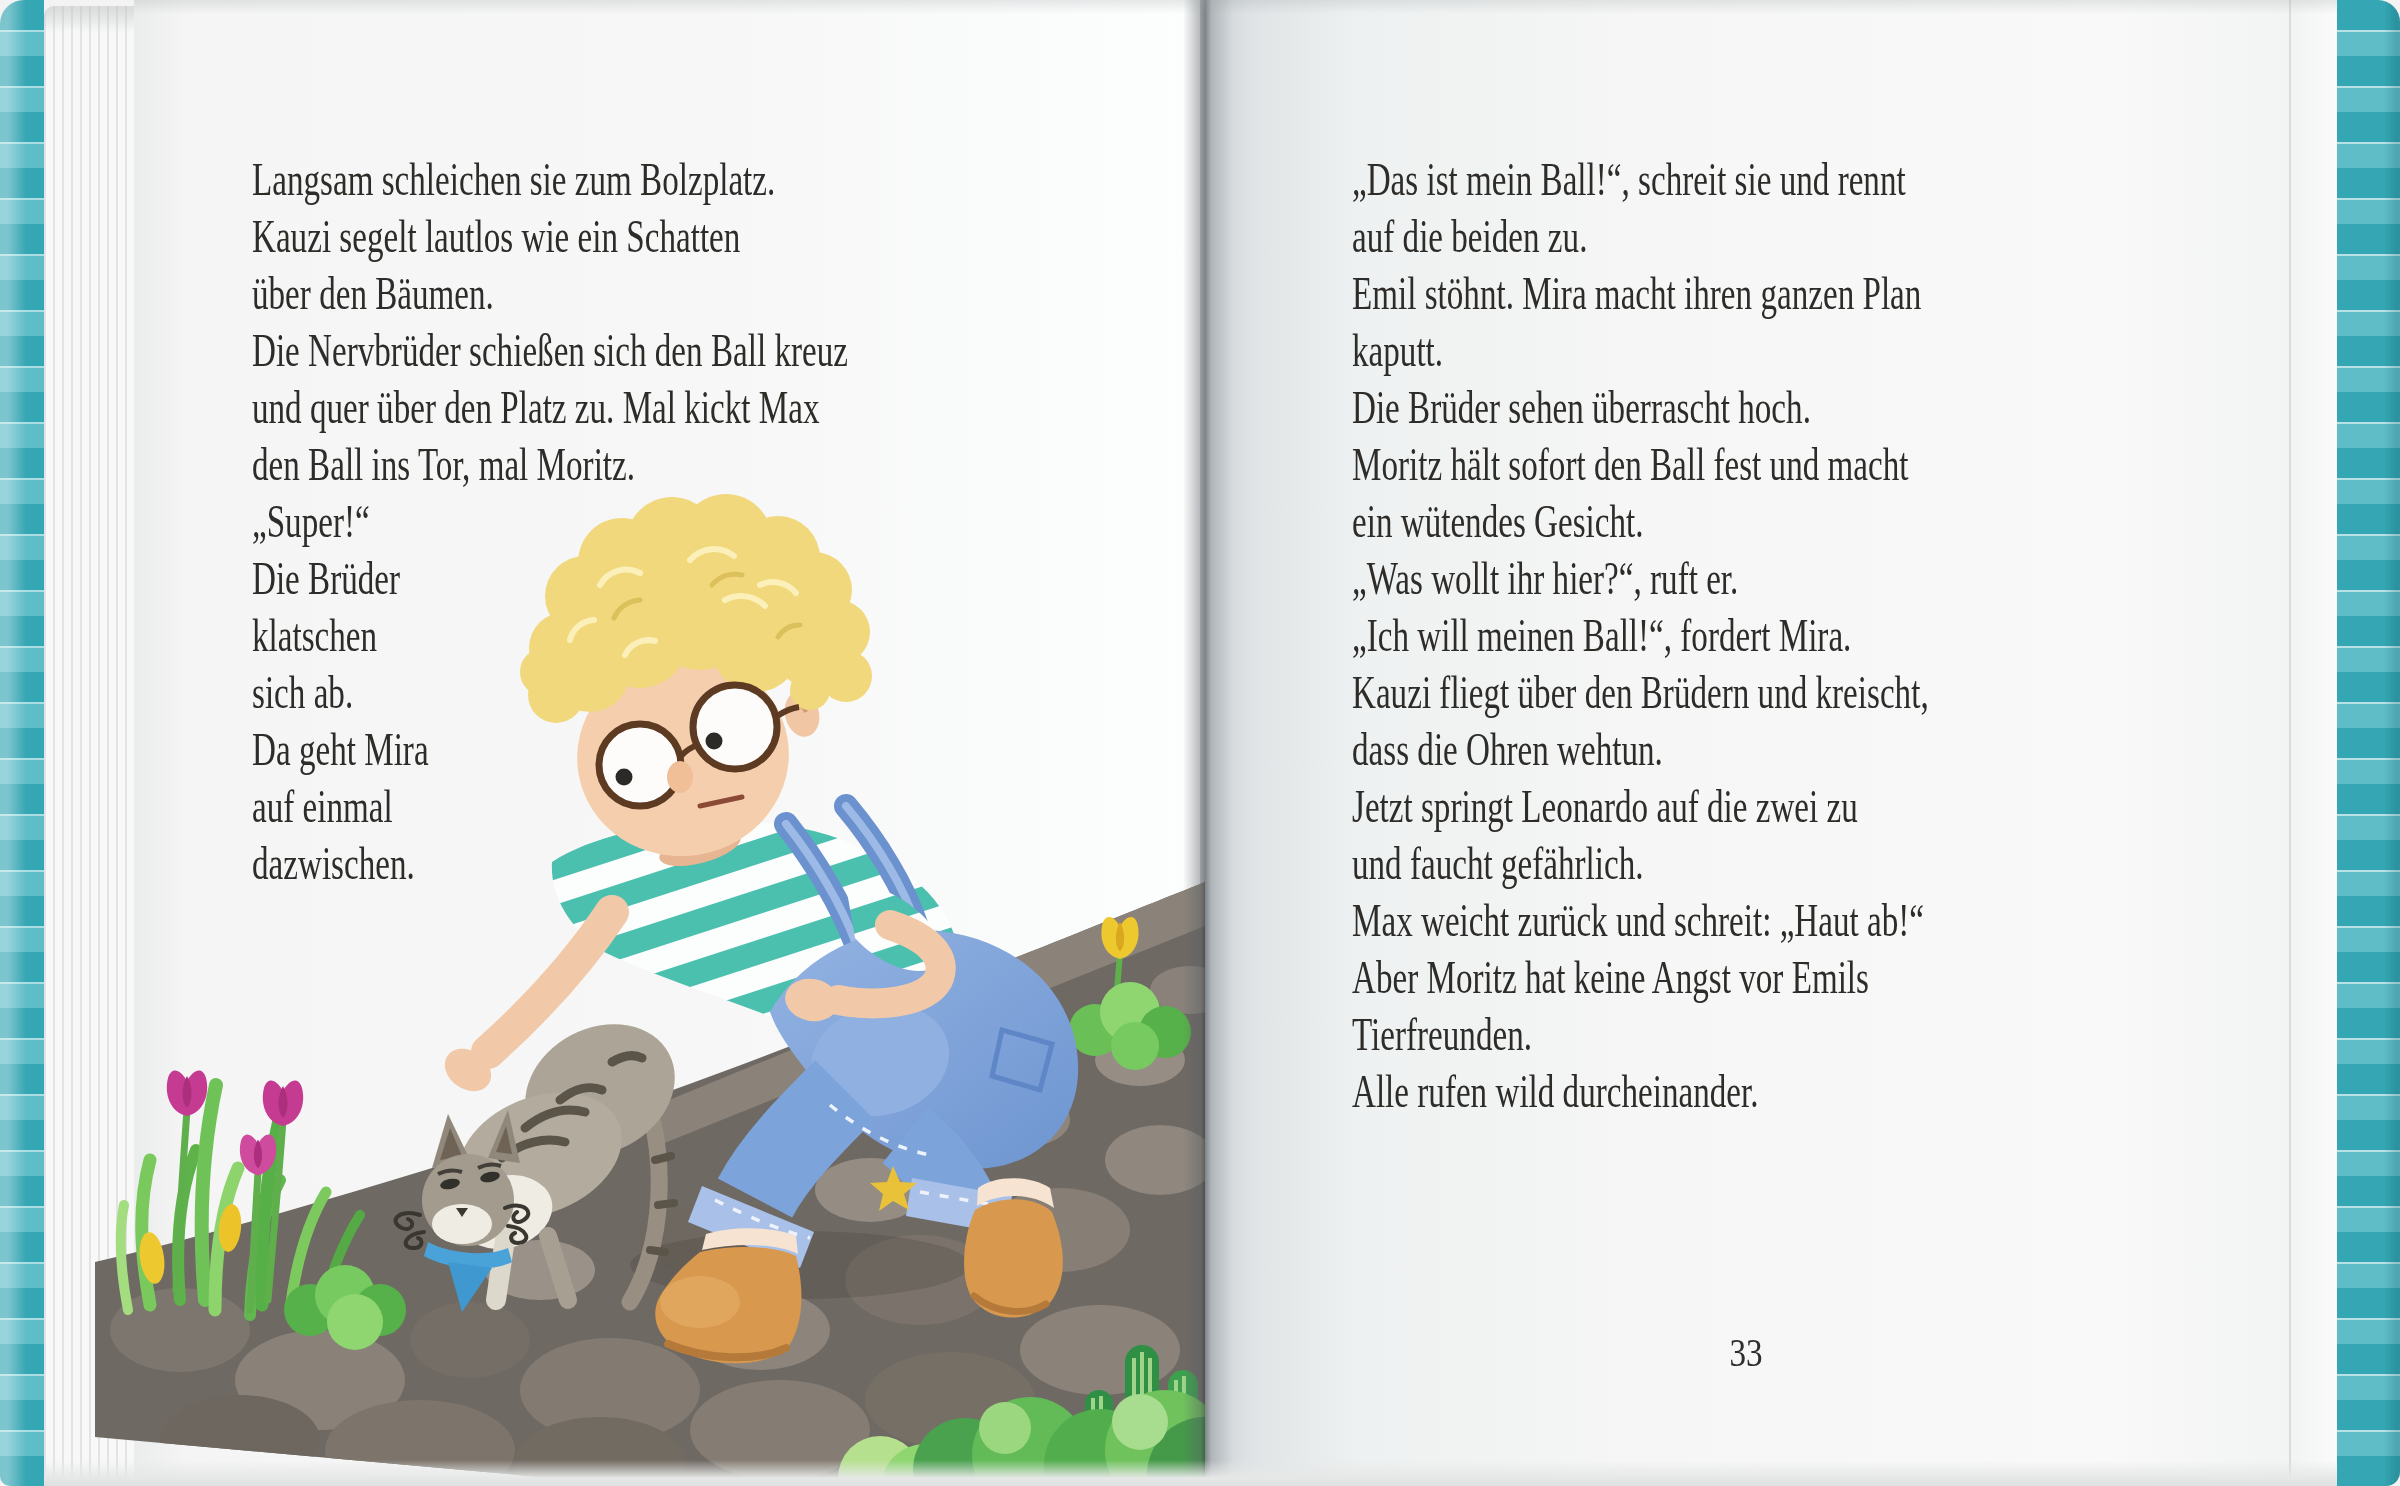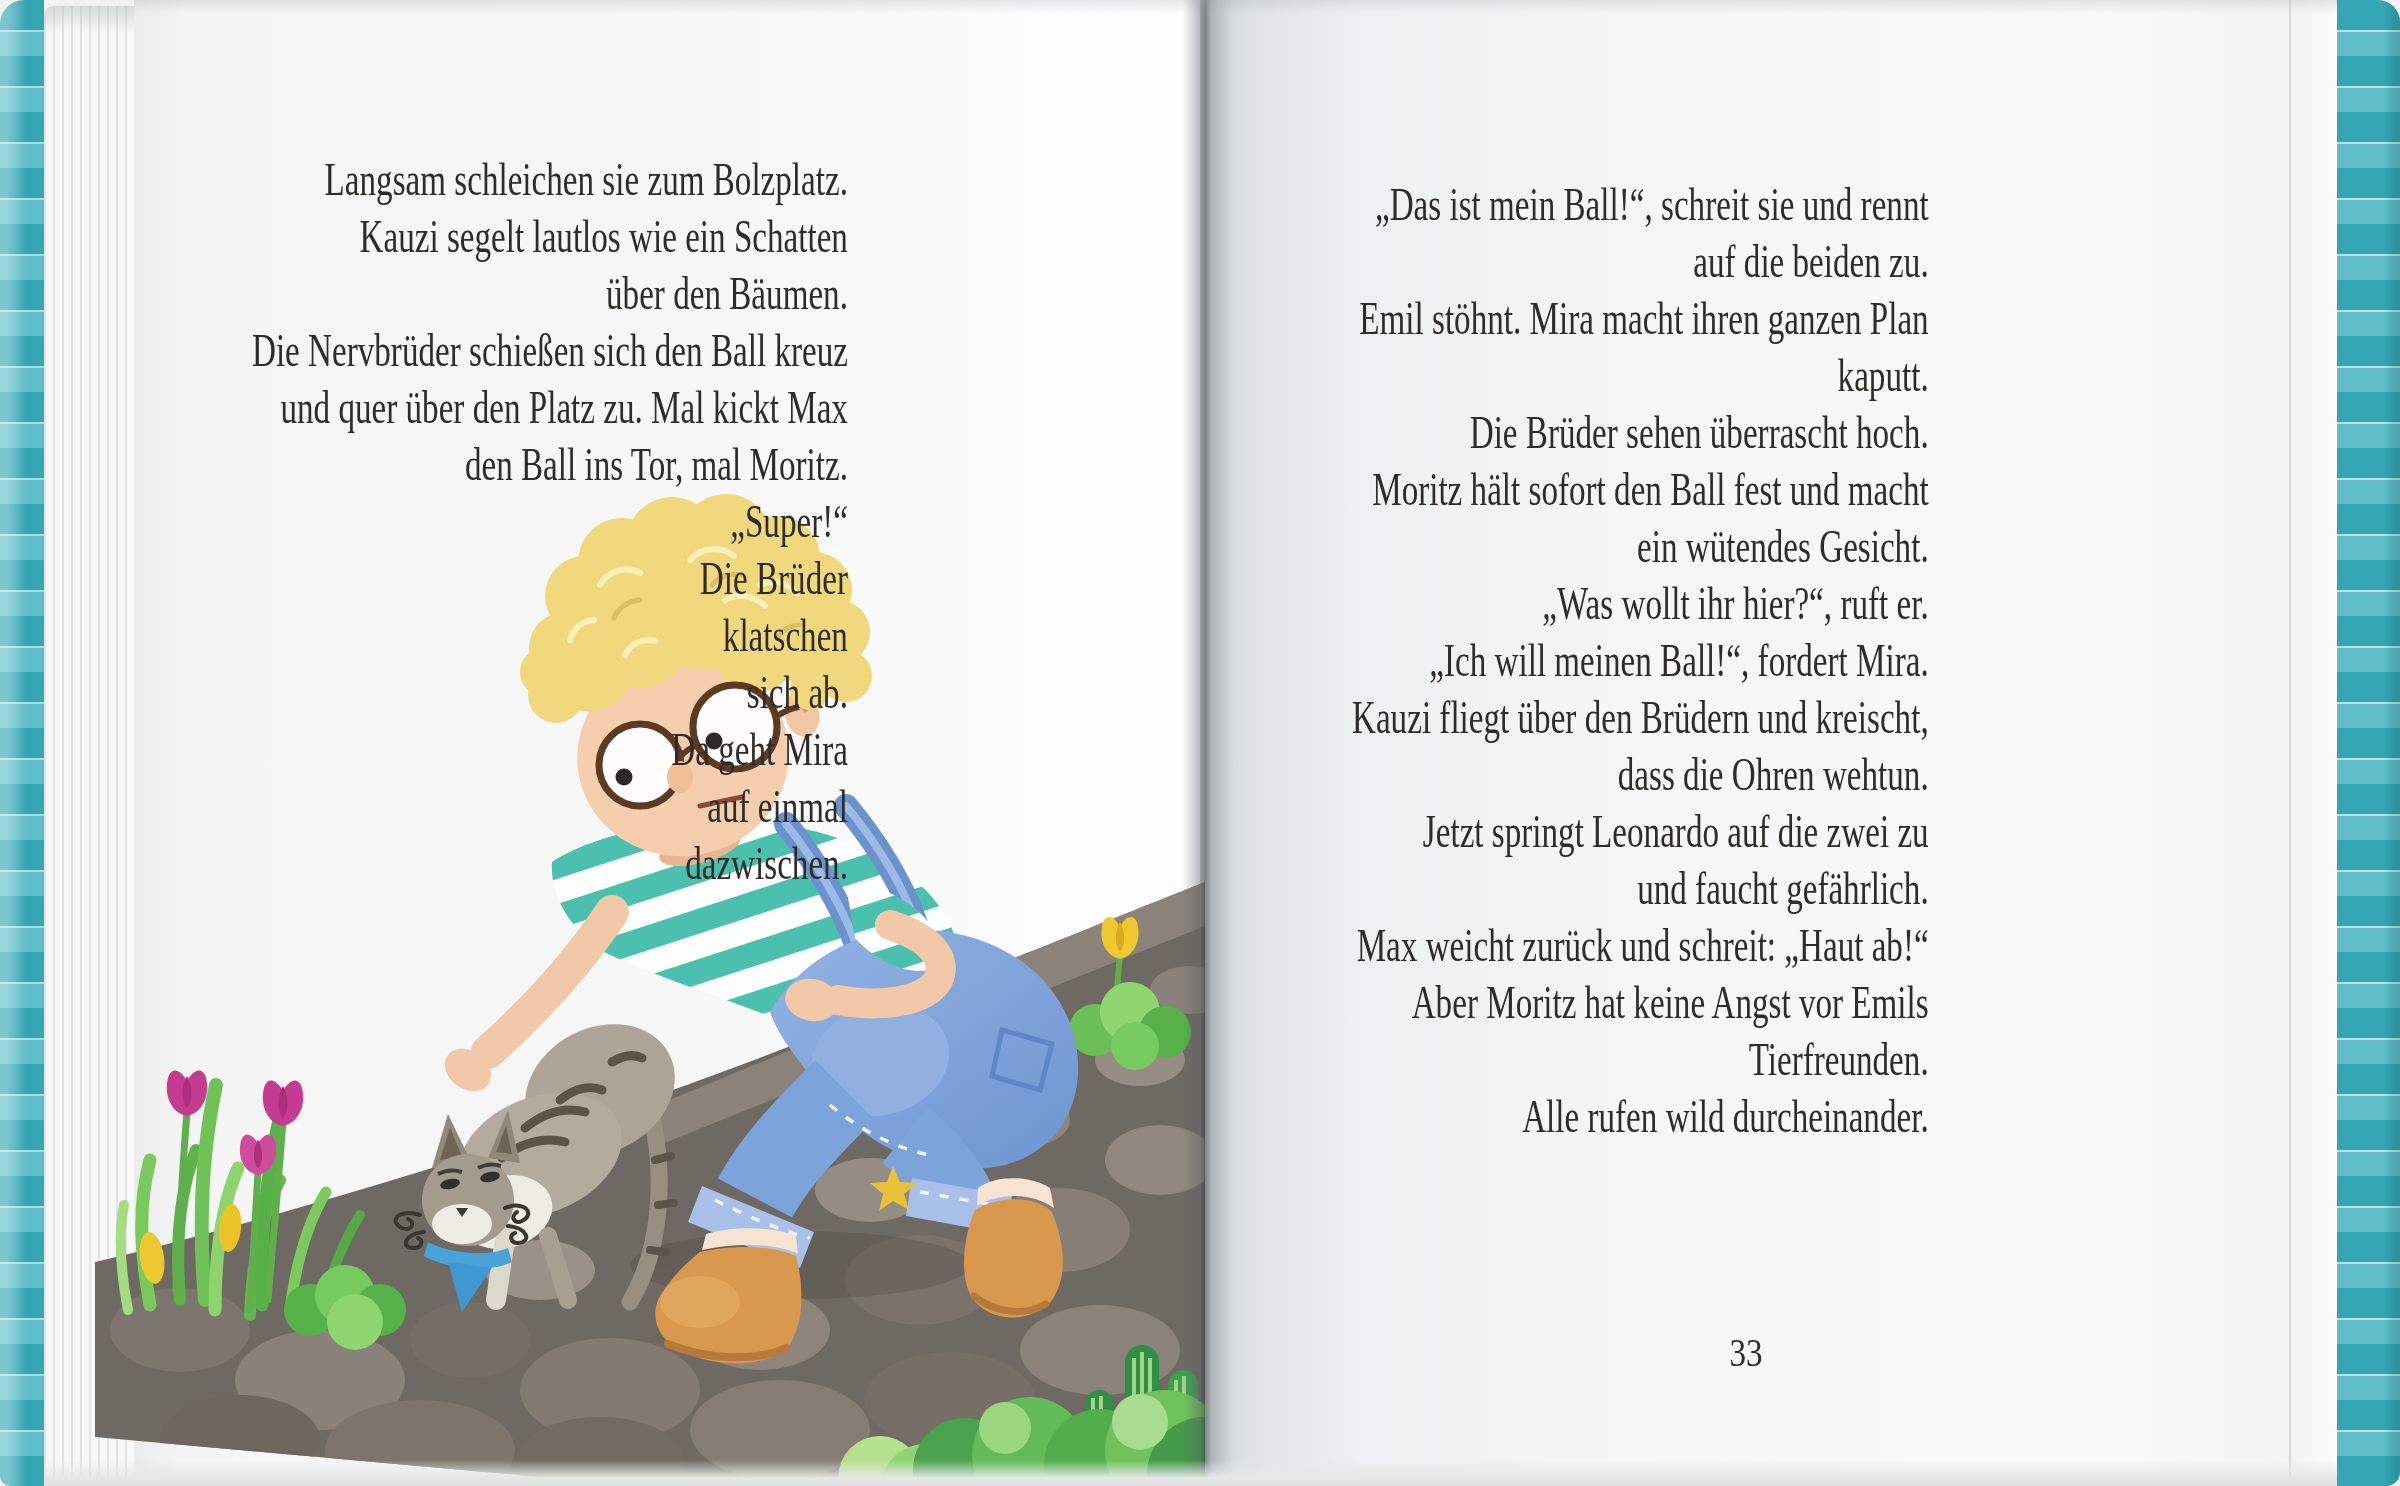--- a/index.html
+++ b/index.html
@@ -35,24 +35,24 @@
   #gutter{position:absolute;left:1150px;top:0;width:110px;height:1486px;z-index:3;pointer-events:none;
     background:linear-gradient(90deg,rgba(255,255,255,0) 0,rgba(140,148,152,0) 30%,
       rgba(90,97,102,.45) 46%,rgba(50,56,60,.5) 50%,rgba(120,128,133,.35) 56%,
       rgba(190,198,202,.12) 75%,rgba(230,234,236,0) 100%);}
   #bottom-edge{position:absolute;left:44px;bottom:0;width:2293px;height:26px;z-index:4;
     background:linear-gradient(180deg,rgba(220,223,222,.0),#e6e8e7 70%,#dfe1e0);}
   #top-shade{position:absolute;left:134px;top:0;width:2203px;height:14px;z-index:4;
     background:linear-gradient(180deg,rgba(150,156,158,.22),rgba(0,0,0,0));}
 
   
-  .story{position:absolute;z-index:5;color:#2d2c29;font-size:46px;line-height:57px;white-space:nowrap;text-align:right;}
+  .story{position:absolute;z-index:5;color:#2d2c29;font-size:46px;line-height:57px;white-space:nowrap;}
   .story .tl{height:57px;transform:scaleX(.72);transform-origin:0 50%;}
   #story-left{left:252px;top:151px;}
-  #story-right{left:1352px;top:151px;margin-top:25px;}
+  #story-right{left:1352px;top:151px;}
   #page-number{position:absolute;z-index:5;left:1706px;top:1330px;width:80px;height:46px;
     text-align:center;color:#2e2d2b;font-size:39px;line-height:46px;transform:scaleX(.85);}
 
   
   #illustration{position:absolute;left:95px;top:488px;width:1110px;height:998px;z-index:2;}
 </style>
 </head>
 <body>
 
 <div id="book">

